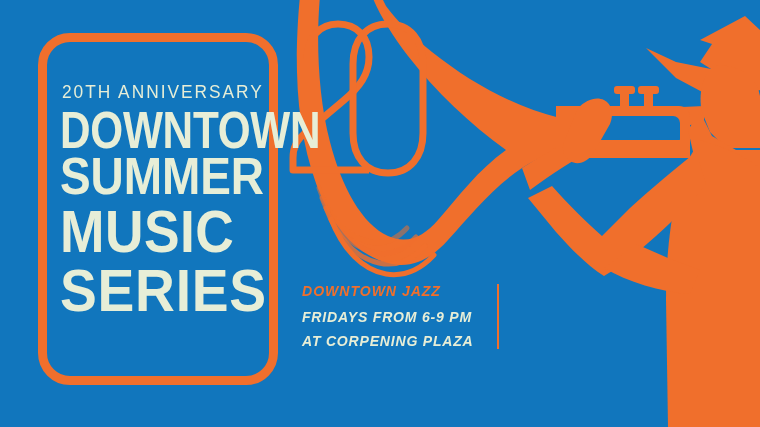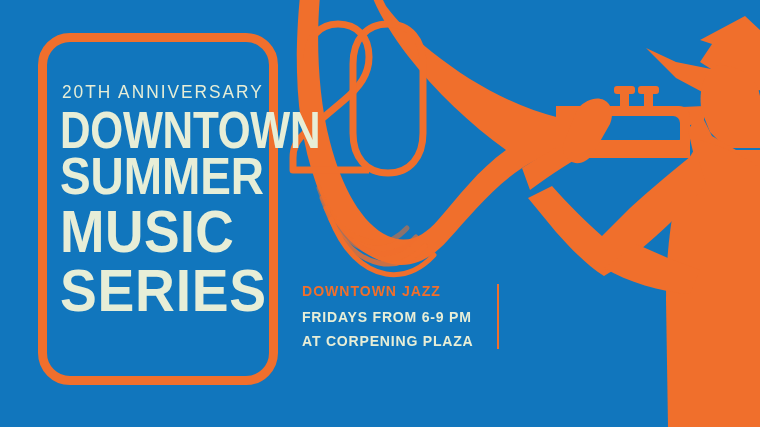--- a/index.html
+++ b/index.html
@@ -72,21 +72,21 @@
   .w4 { font-size: 46px; letter-spacing: 0.6px; transform: scaleX(1.20) scaleY(1.30); margin-top: 21px; }
 
   
   .events {
     position: absolute;
     left: 302px;
     top: 284px;
     display: flex;
     align-items: flex-start;
   }
-  .event-col { white-space: nowrap; }
+  .event-col { white-space: nowrap; font-style: italic; }
   .divider {
     width: 2px;
     align-self: stretch;
     background: #f06f2c;
     margin: 0 19px 0 18px;
     flex: none;
   }
   .ev-title {
     color: #f06f2c;
     font-size: 14.5px;

